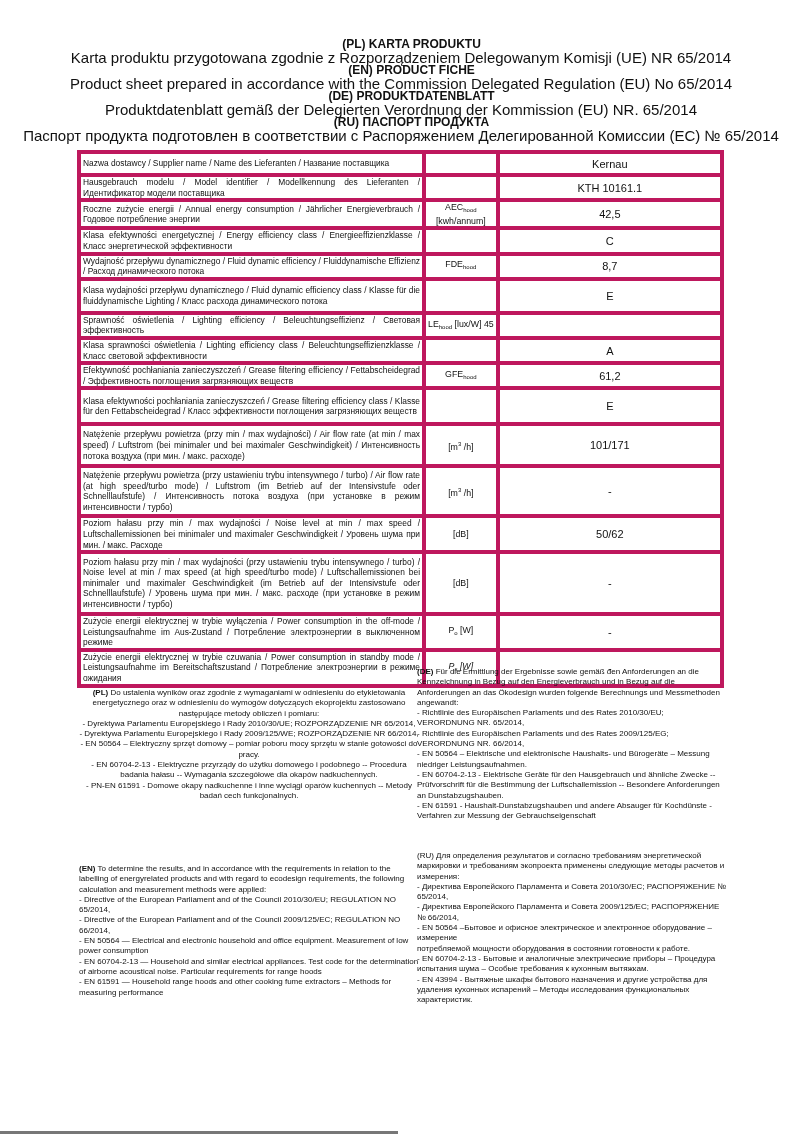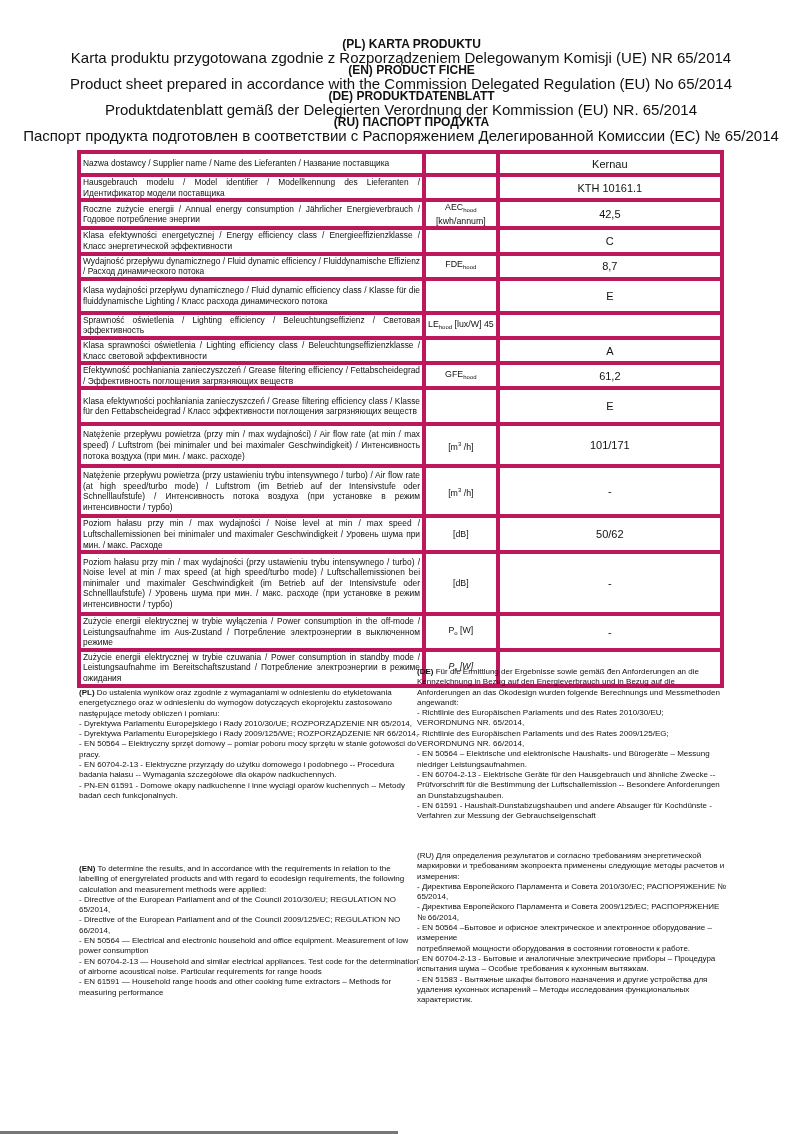--- a/index.html
+++ b/index.html
@@ -114,21 +114,21 @@
       <td class="val">-</td>
     </tr>
     <tr style="height:31px">
       <td class="desc">Zużycie energii elektrycznej w trybie czuwania / Power consumption in standby mode / Leistungsaufnahme im Bereitschaftszustand / Потребление электроэнергии в режиме ожидания</td>
       <td class="unit ital"><span>P</span><sub>s</sub><span>  [W]</span></td>
       <td class="val">-</td>
     </tr>
   </tbody>
 </table>
 
-<div class="para" style="left:79px; top:688px; width:340px;">
+<div class="para" style="left:79px; top:688px; width:340px;text-align:center;">
   <b>(PL)</b><span> Do ustalenia wyników oraz zgodnie z wymaganiami w odniesieniu do etykietowania energetycznego oraz w odniesieniu do wymogów dotyczących ekoprojektu zastosowano następujące metody obliczeń i pomiaru:</span>
   <div>- Dyrektywa Parlamentu Europejskiego i Rady 2010/30/UE; ROZPORZĄDZENIE NR 65/2014,</div>
   <div>- Dyrektywa Parlamentu Europejskiego i Rady 2009/125/WE; ROZPORZĄDZENIE NR 66/2014,</div>
   <div>- EN 50564 – Elektryczny sprzęt domowy – pomiar poboru mocy sprzętu w stanie gotowości do pracy.</div>
   <div>- EN 60704-2-13 - Elektryczne przyrządy do użytku domowego i podobnego -- Procedura badania hałasu -- Wymagania szczegółowe dla okapów nadkuchennych.</div>
   <div>- PN-EN 61591 - Domowe okapy nadkuchenne i inne wyciągi oparów kuchennych -- Metody badań cech funkcjonalnych.</div>
 </div>
 
 <div class="para" style="left:417px; top:667px; width:306px;">
   <b>(DE)</b><span> Für die Ermittlung der Ergebnisse sowie gemäß den Anforderungen an die Kennzeichnung in Bezug auf den Energieverbrauch und in Bezug auf die Anforderungen an das Ökodesign wurden folgende Berechnungs und Messmethoden angewandt:</span>
@@ -148,16 +148,16 @@
   <div>- EN 61591 — Household range hoods and other cooking fume extractors – Methods for measuring performance</div>
 </div>
 
 <div class="para" style="left:417px; top:851px; width:310px;">
   <span>(RU)</span><span> Для определения результатов и согласно требованиям энергетической маркировки и требованиям экопроекта применены следующие методы расчетов и измерения:</span>
   <div>- Директива Европейского Парламента и Совета 2010/30/ЕС; РАСПОРЯЖЕНИЕ № 65/2014,</div>
   <div>- Директива Европейского Парламента и Совета 2009/125/ЕС; РАСПОРЯЖЕНИЕ № 66/2014,</div>
   <div>- EN 50564 –Бытовое и офисное электрическое и электронное оборудование – измерение</div>
   <div>потребляемой мощности оборудования в состоянии готовности к работе.</div>
   <div>- EN 60704-2-13 - Бытовые и аналогичные электрические приборы – Процедура испытания шума – Особые требования к кухонным вытяжкам.</div>
-  <div>- EN 51583 - Вытяжные шкафы бытового назначения и другие устройства для удаления кухонных испарений – Методы исследования функциональных характеристик.</div>
+  <div>- EN 43994 - Вытяжные шкафы бытового назначения и другие устройства для удаления кухонных испарений – Методы исследования функциональных характеристик.</div>
 </div>
 
 <div class="bottomline"></div>
 
 </body></html>

